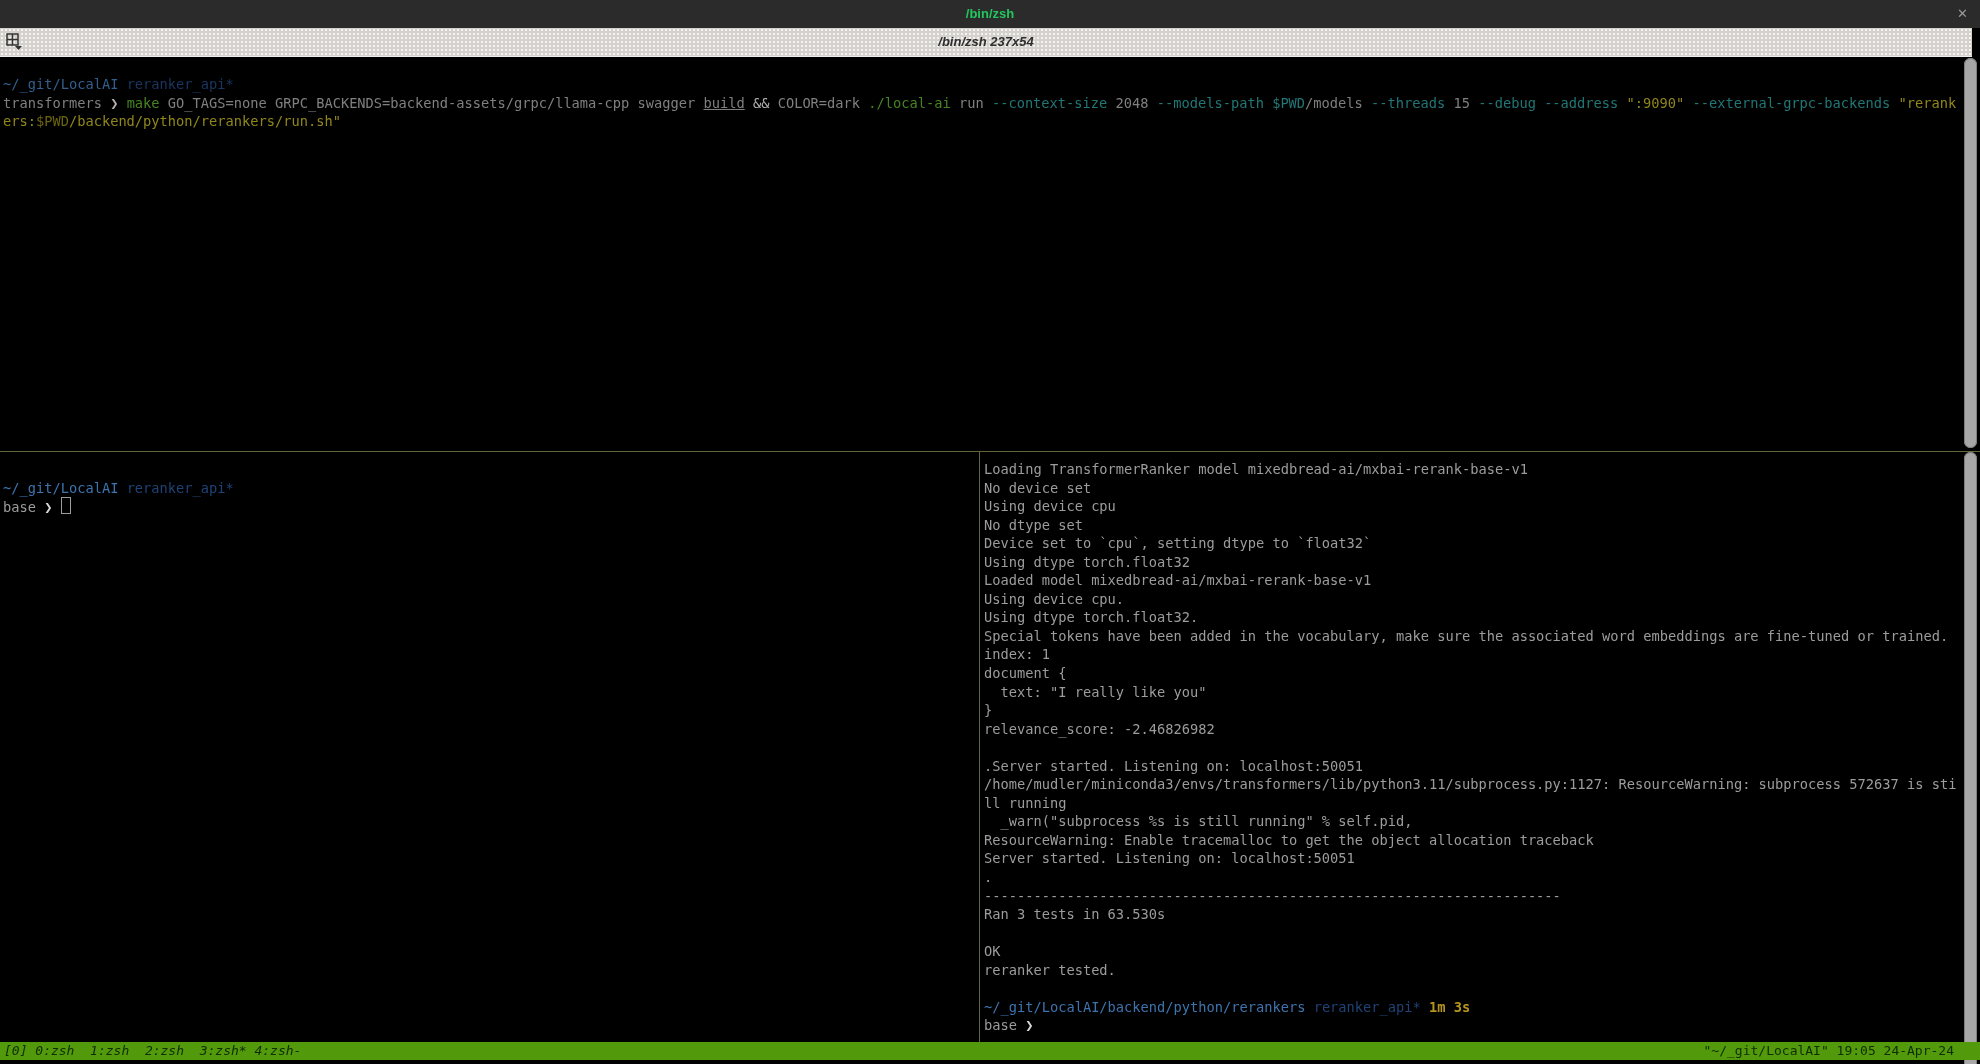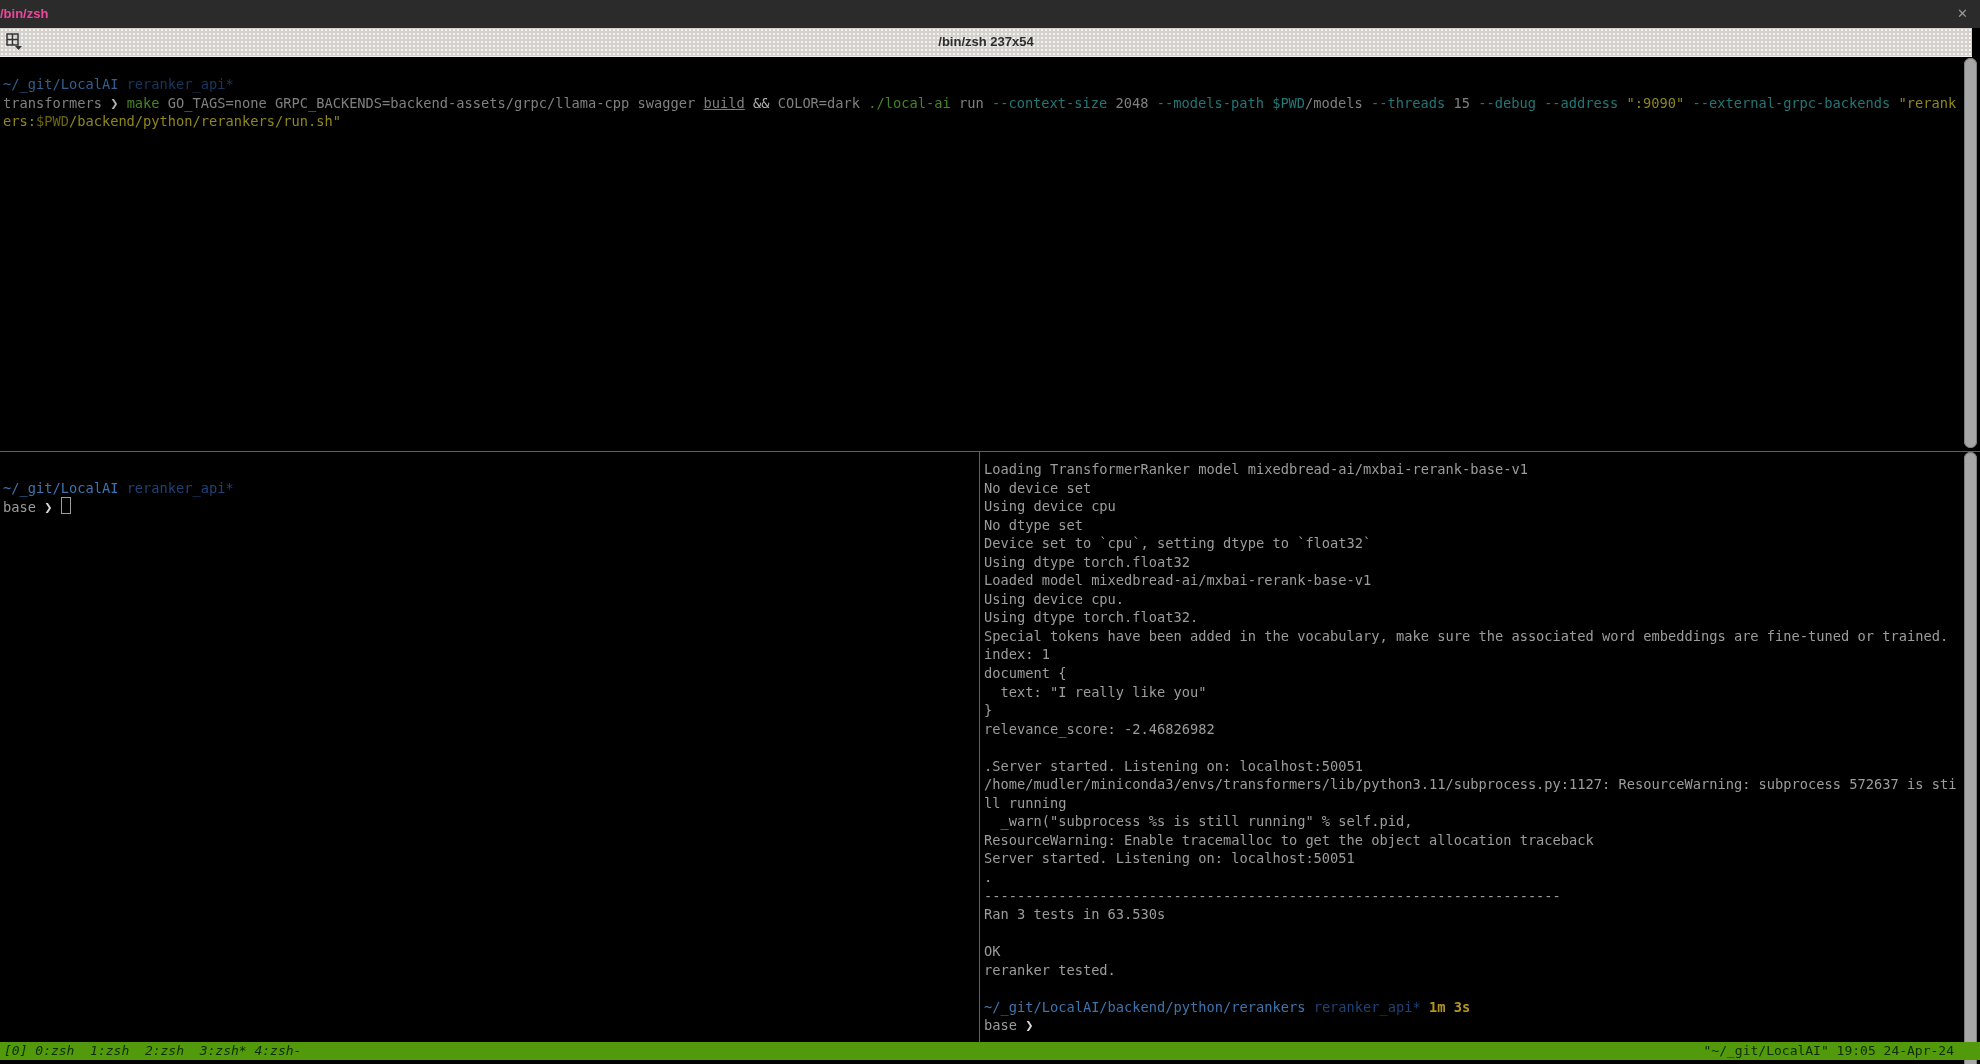--- a/index.html
+++ b/index.html
@@ -1,28 +1,28 @@
 <!DOCTYPE html>
 <html><head>
 <meta charset="utf-8">
 <style>
   html,body{margin:0;padding:0;background:#000;}
   body{position:relative;width:1980px;height:1064px;overflow:hidden;
        font-family:"DejaVu Sans Mono",monospace;}
 
   
   .titlebar{position:absolute;top:0;left:0;right:0;height:28px;background:#2b2b2b;}
-  .titlebar .title{position:absolute;left:0;right:0;top:0;line-height:28px;text-align:left;
-       font-family:"Liberation Sans",sans-serif;font-size:13px;font-weight:700;color:#ec4899;}
+  .titlebar .title{position:absolute;left:0;right:0;top:0;line-height:28px;text-align:center;
+       font-family:"Liberation Sans",sans-serif;font-size:13px;font-weight:700;color:#22c55e;}
   .titlebar .close{position:absolute;right:12px;top:0;line-height:28px;color:#9a9a9a;
        font-family:"Liberation Sans",sans-serif;font-size:13px;cursor:default;}
 
   .tabbar{position:absolute;top:28px;left:0;right:8px;height:28px;background:#d5d1cd;
        background-image:radial-gradient(rgba(255,255,255,.75) 1px,transparent 1.2px);
-       background-size:4px 4px;border-bottom:1px solid #efedeb;}
+       background-size:4px 4px;border-bottom:1px solid #efedeb;font-style:italic;}
   .tabbar .tab-label{position:absolute;left:0;right:0;top:0;line-height:28px;text-align:center;
        font-family:"Liberation Sans",sans-serif;font-size:13px;font-weight:700;color:#2e2e2e;}
   .tabbar .tab-icon{position:absolute;left:6px;top:5px;}
 
   
   .term{position:absolute;top:57px;left:0;right:0;bottom:22px;background:#000;}
   .pane{position:absolute;overflow:hidden;white-space:pre;}
   .tline{white-space:pre;font-size:13.7px;line-height:18.55px;height:18.55px;}
   .pane-top{top:0;left:0;width:1956px;height:394px;padding:18px 3px 0 3px;opacity:.82;}
   .pane-bl{top:395px;left:0;width:976px;bottom:0;padding:8px 3px 0 3px;}

